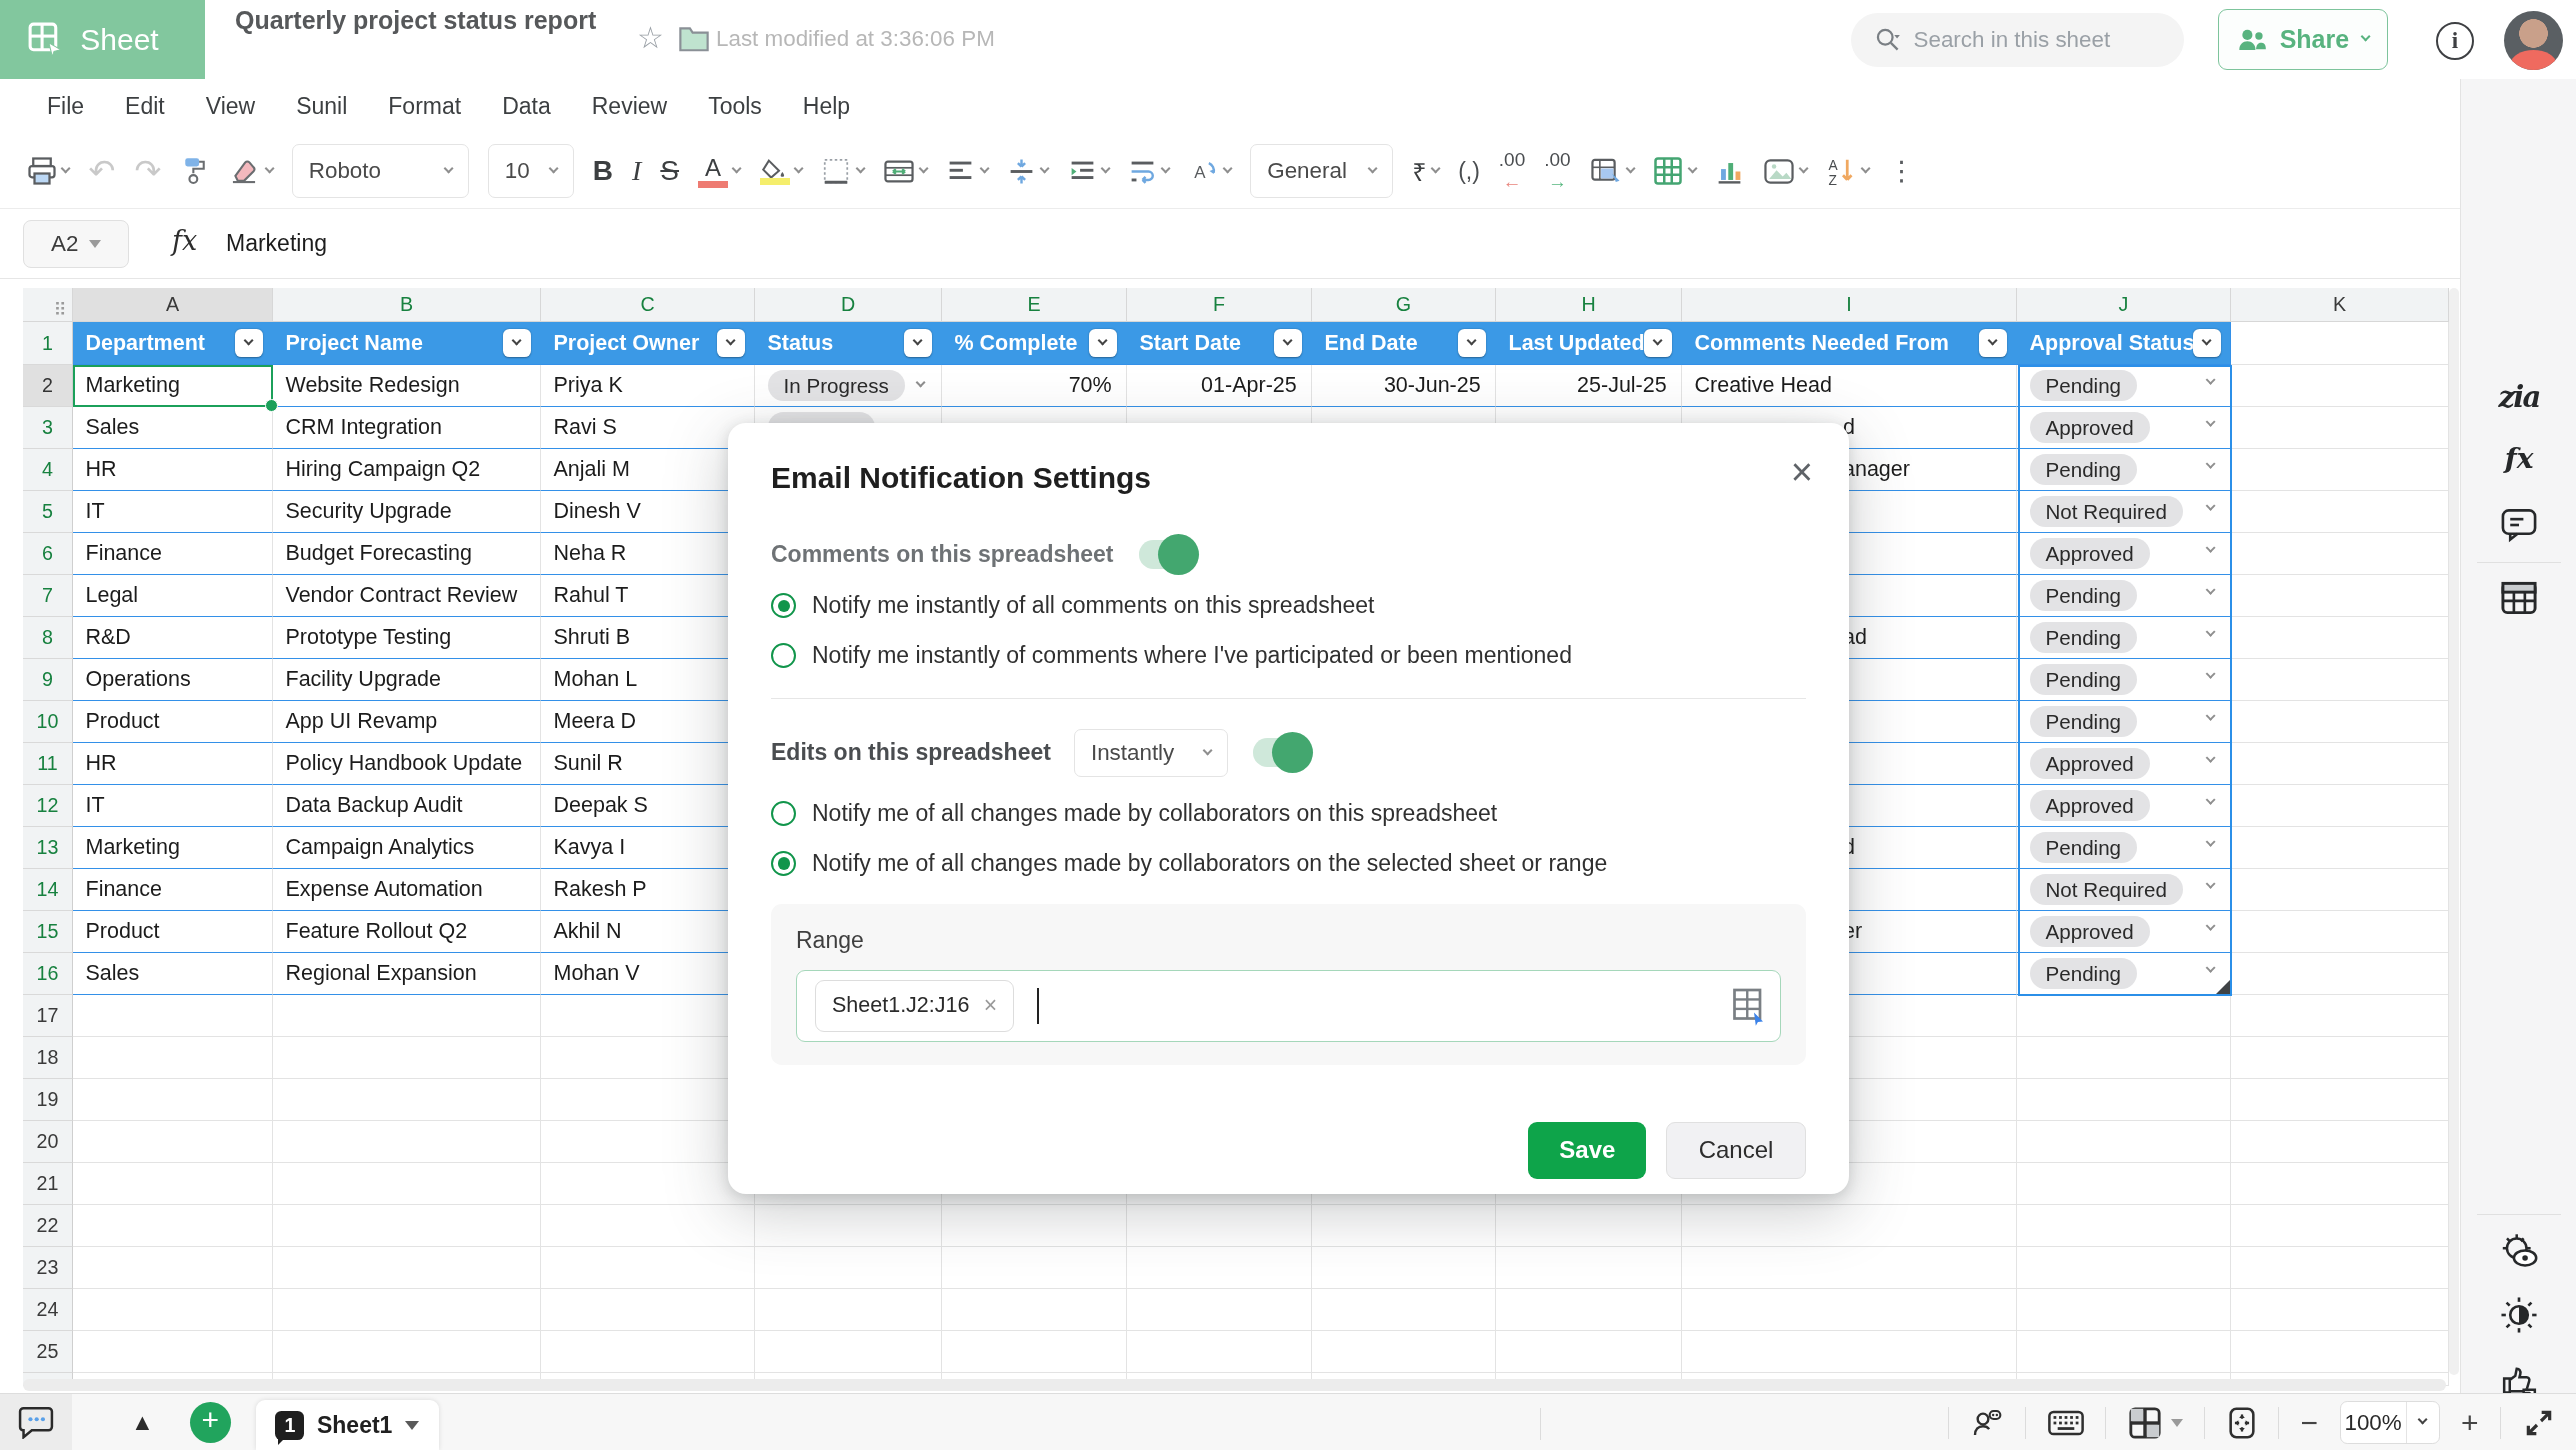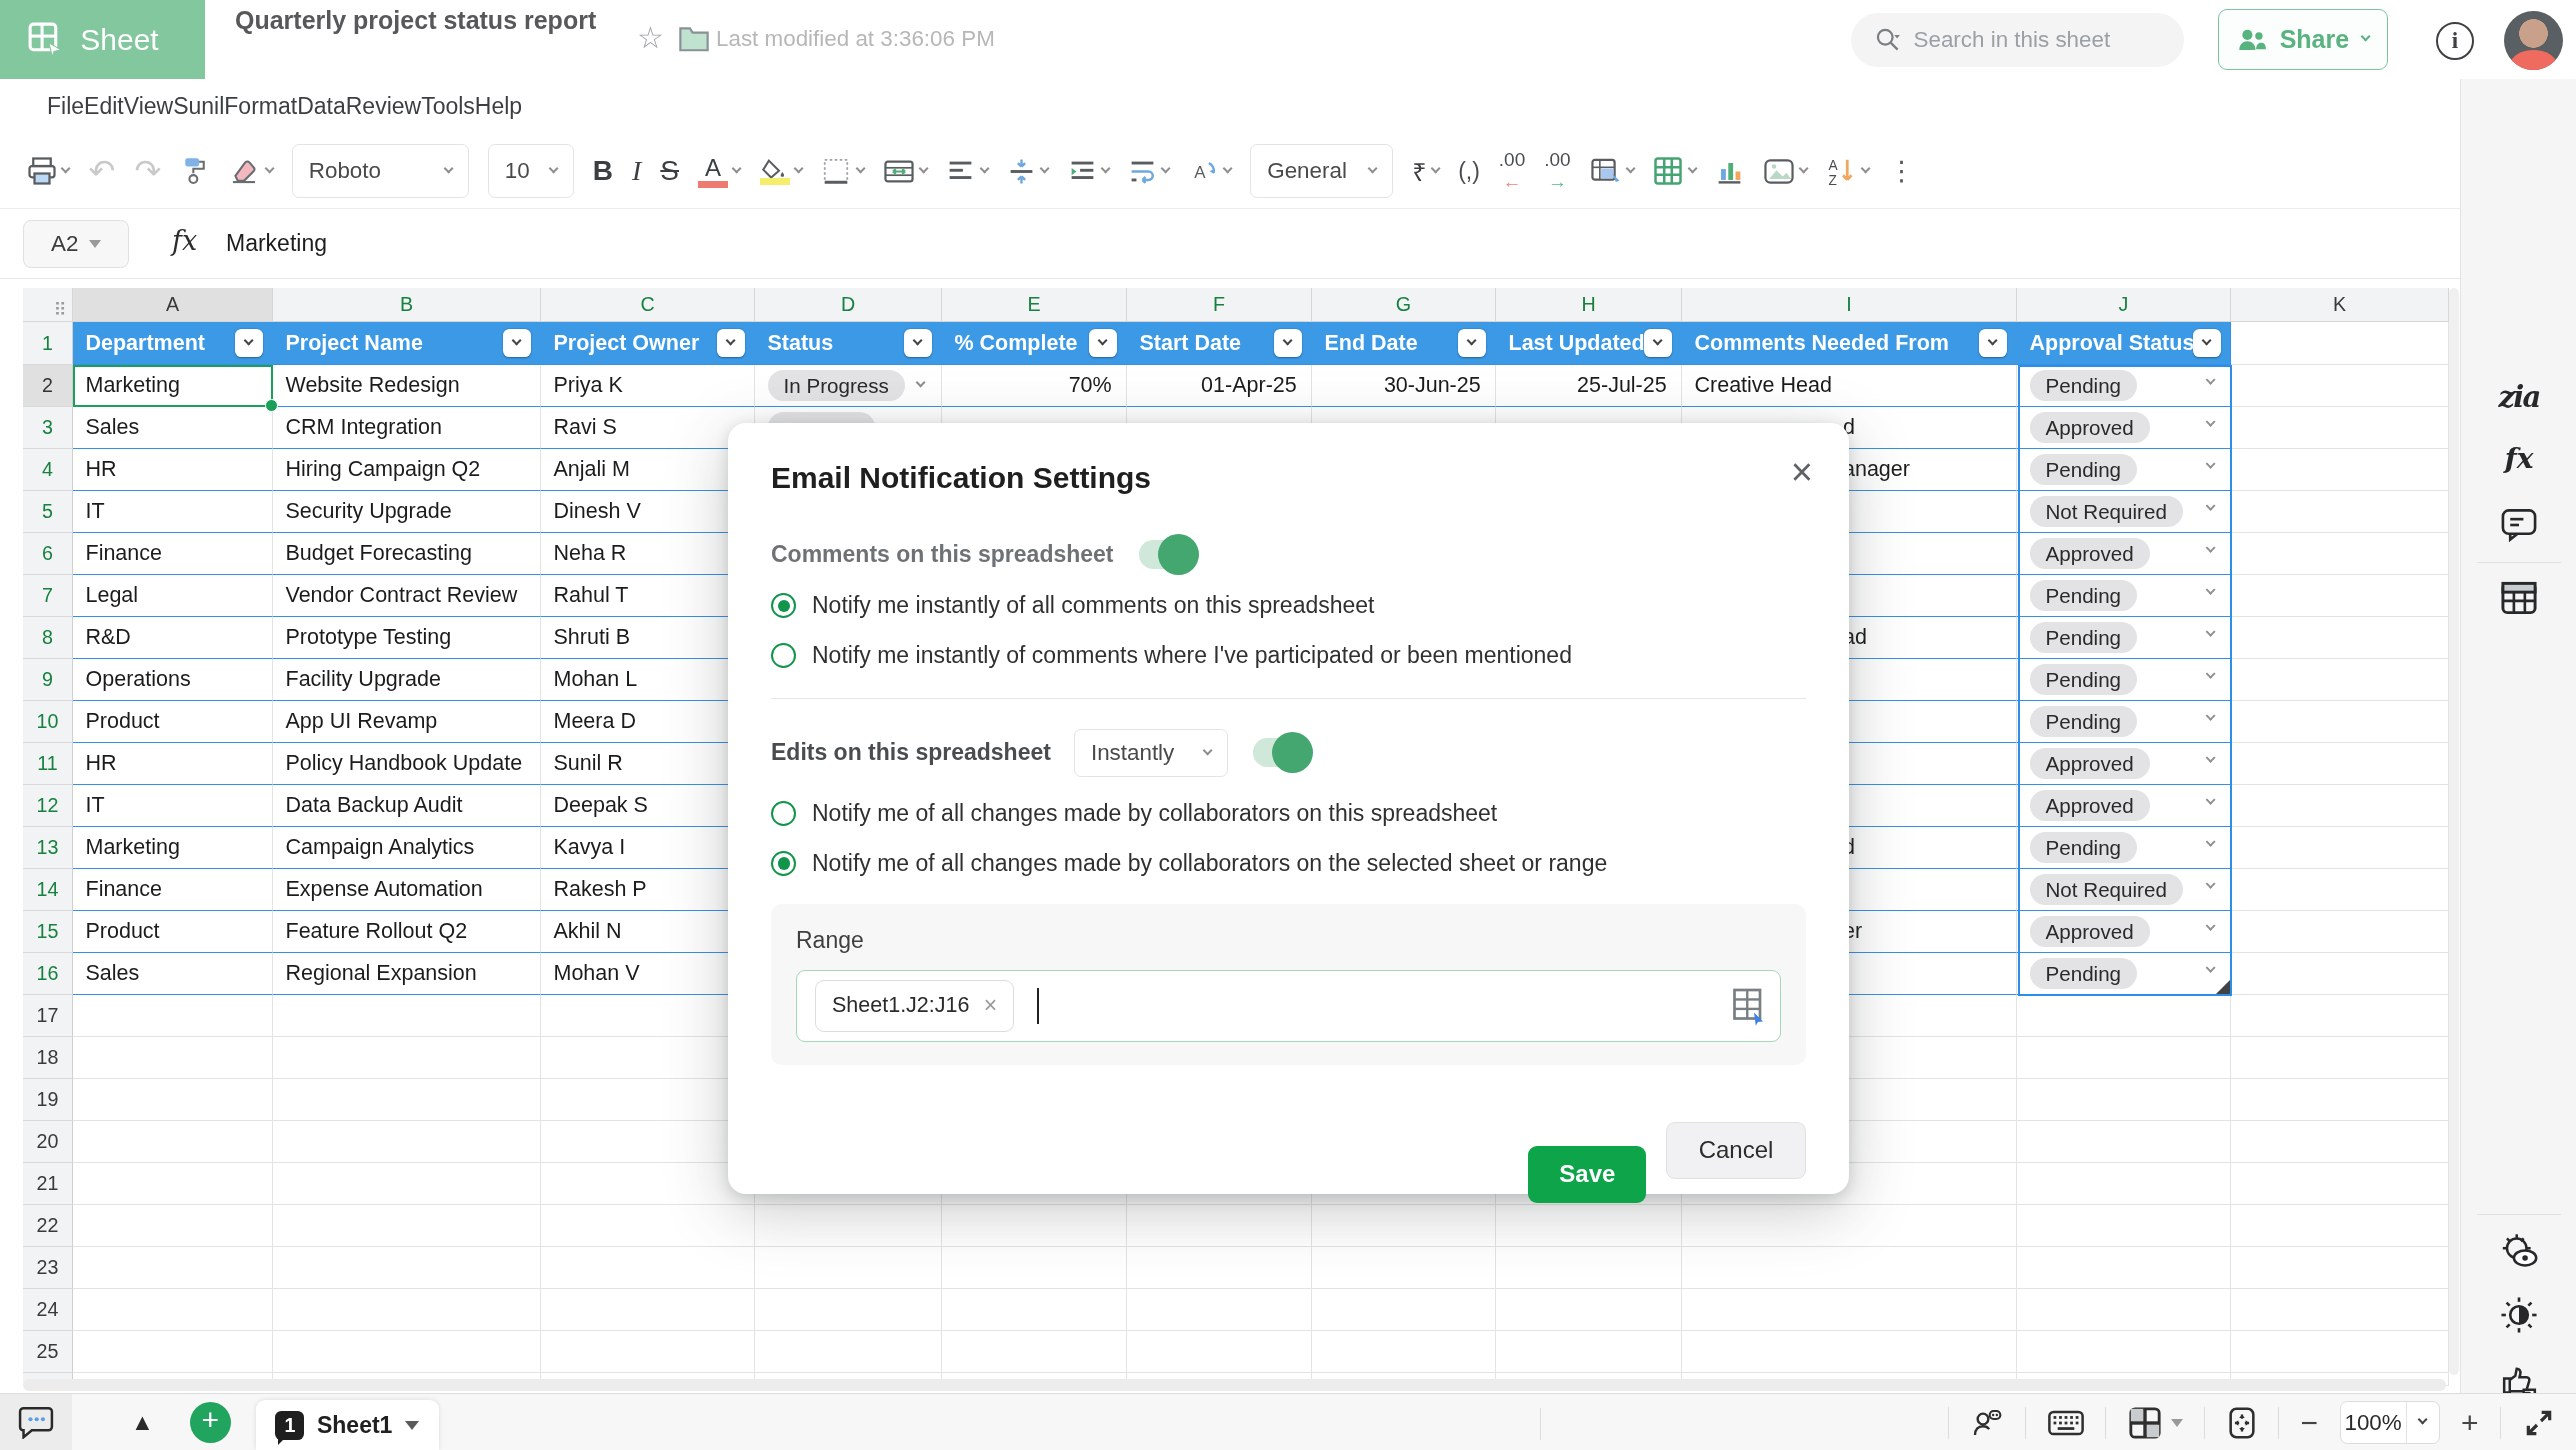--- a/index.html
+++ b/index.html
@@ -31,21 +31,21 @@
   #infobtn { position:absolute; left:2436px; top:21.5px; width:38px; height:38px; border:2.7px solid #3e4043;
     border-radius:50%; display:flex; align-items:center; justify-content:center;
     font-size:23px; font-weight:700; color:#3e4043; font-family:"Liberation Serif", serif;}
   #avatar { position:absolute; left:2504px; top:10.7px; width:59px; height:59px; border-radius:50%;
     background:radial-gradient(circle at 50% 38%, #c9a08a 0 30%, #5a5f63 31% 100%); overflow:hidden; }
   #avatar::after { content:""; position:absolute; left:7.2px; bottom:-7.2px; width:45px; height:27px;
     background:#ef6a5f; border-radius:50% 50% 0 0; }
 
   
   #menubar { position:absolute; left:0; top:79px; width:2576px; height:55px; background:#fff;
-    display:flex; align-items:center; padding-left:47px; }
+    display:flex; align-items:center; gap:41px; padding-left:47px; }
   .menu-item { font-size:23px; color:#3c3f41; cursor:default; }
   #menu-collapse { position:absolute; right:23px; top:16px; }
 
   
   #toolbar { position:absolute; left:0; top:134px; width:2576px; height:75px; background:#fff;
     border-bottom:0.9px solid #ececec; display:flex; align-items:center; gap:19px; padding-left:27px; }
   .ticon { display:flex; align-items:center; gap:5.4px; color:#5a5d60; }
   .ticon svg { display:block; }
   .tsel { height:54px; border:1.8px solid #e4e4e4; border-radius:7px; background:#fff;
     display:flex; align-items:center; justify-content:space-between; padding:0 16px;
@@ -169,21 +169,21 @@
   #range-label { font-size:23px; color:#3f3f3f; }
   #range-input { margin-top:16px; height:72px; background:#fff; border:1.8px solid #a5d7ba; border-radius:9px;
     display:flex; align-items:center; padding:0 18px; position:relative; }
   #range-chip { height:52px; border:0.9px solid #ddd; border-radius:9px; display:flex; align-items:center;
     gap:14.3px; padding:0 16px; font-size:21.5px; color:#2b2b2b; background:#fff; }
   #chip-x { font-size:23px; color:#9a9a9a; }
   #range-caret { width:1.8px; height:36px; background:#222; margin-left:23px; }
   #range-grid-ic { position:absolute; right:14.3px; top:16px; }
   #modal-btns { display:flex; justify-content:flex-end; gap:19.7px; margin-top:57px; }
   #save-btn { width:118px; height:57px; border-radius:9px; background:#0ea44a; color:#fff;
-    font-size:24px; font-weight:700; display:flex; align-items:center; justify-content:center;margin-top:24px; }
+    font-size:24px; font-weight:700; display:flex; align-items:center; justify-content:center; }
   #cancel-btn { width:140px; height:57px; border-radius:9px; background:#f1f1f3; border:0.9px solid #e0e0e0;
     color:#2d2d2d; font-size:24px; display:flex; align-items:center; justify-content:center; }
 </style>
 </head>
 <body>
 
 <div id="topbar">
   <div id="logo">
     <svg width="41" height="41" viewBox="0 0 24 24">
       <rect x="3" y="3" width="15" height="15" rx="2" fill="none" stroke="#fff" stroke-width="1.8"></rect>

